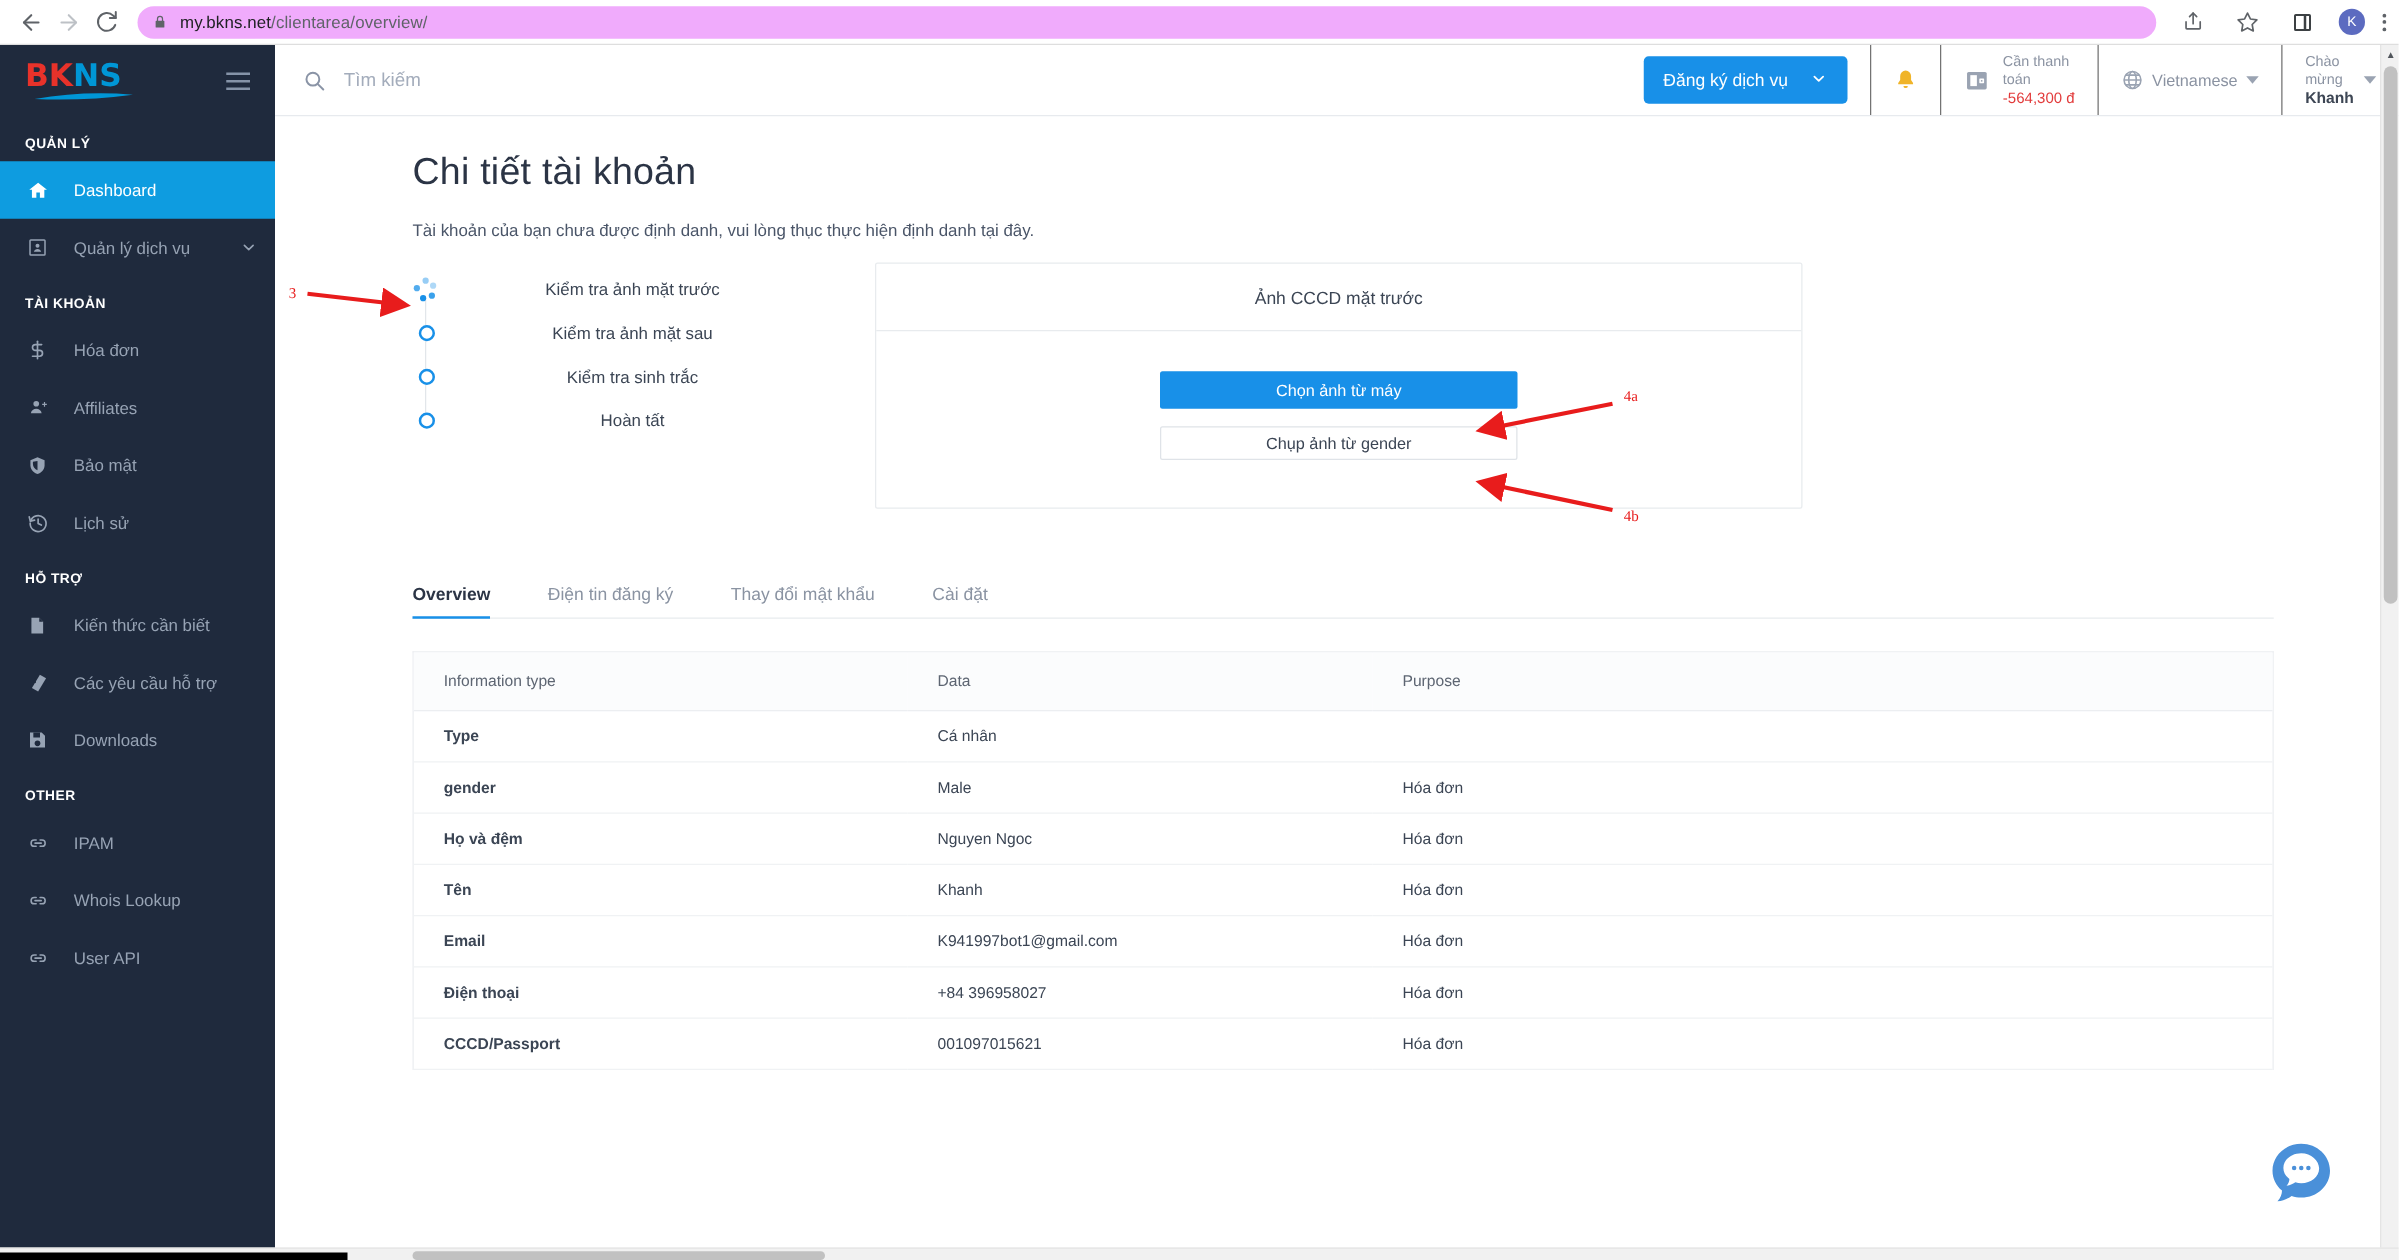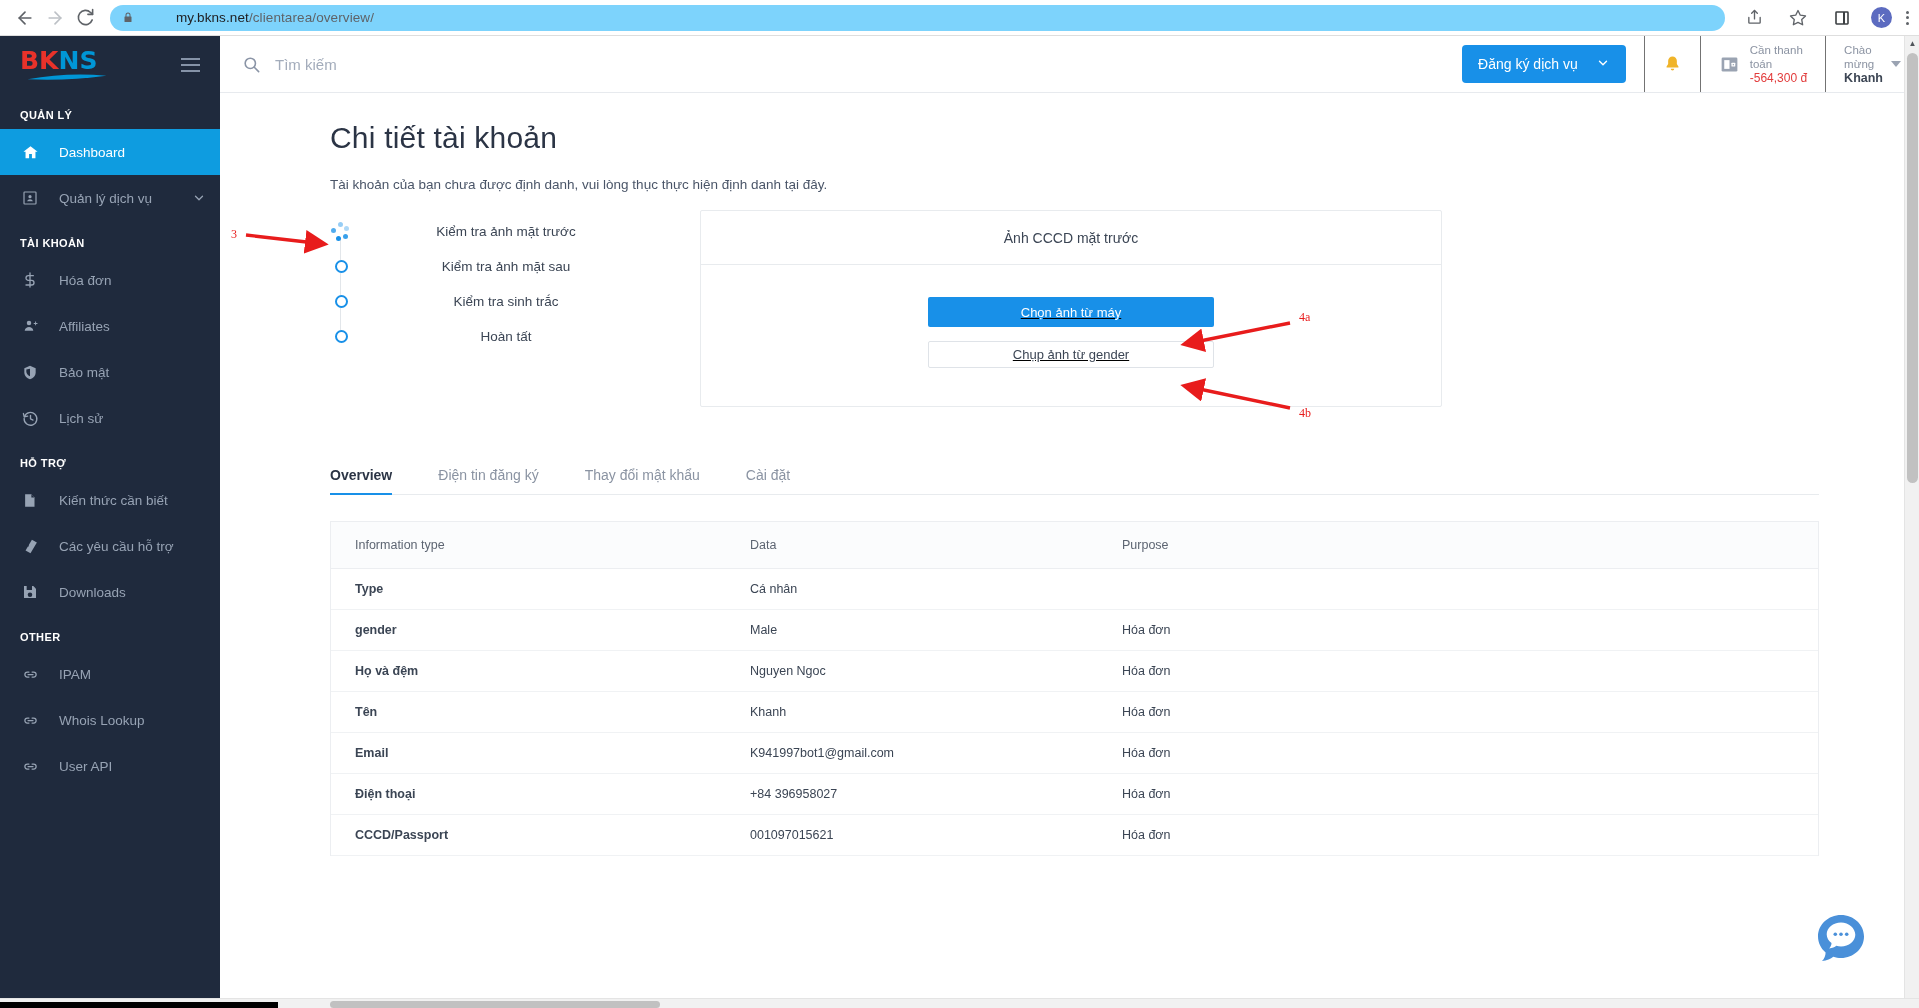--- a/index.html
+++ b/index.html
@@ -23,28 +23,27 @@
   .nav-btn {
     width: 30px; height: 30px;
     display: flex; align-items: center; justify-content: center;
     color: #5f6368;
     flex: 0 0 auto;
   }
   .nav-btn.disabled { color: #bdc1c6; }
   .omnibox {
     flex: 1 1 auto;
     height: 26px;
-    background: #7dd3fc;
+    background: #f0abfc;
     border-radius: 13px;
     display: flex;
     align-items: center;
     margin: 0 8px 0 10px;
     padding: 0 12px;
     min-width: 0;
-    gap: 32px;
   }
   .lock-icon { margin-right: 10px; display:flex; align-items:center; color:#5f6368; }
   .url-text {
     font-size: 13.5px;
     color: #202124;
     white-space: nowrap;
     overflow: hidden;
     text-overflow: ellipsis;
     letter-spacing: 0.1px;
   }
@@ -296,21 +295,20 @@
     justify-content: center;
     font-size: 14px;
     color: #3b4554;
   }
   .kyc-card-body {
     padding: 32px 0 38px 0;
     display: flex;
     flex-direction: column;
     align-items: center;
     gap: 14px;
-    text-decoration: underline;
   }
   .btn-primary-wide {
     width: 286px; height: 30px;
     background: #1890e8;
     color: #fff;
     border: none;
     font-size: 13px;
     cursor: pointer;
     font-family: "Liberation Sans", sans-serif;
     border-radius: 2px;
@@ -683,20 +681,35 @@
               </svg>
           </span>
           <div class="pay-text">
             <div>Cần thanh</div>
             <div>toán</div>
             <div class="pay-amount">-564,300 đ</div>
           </div>
         </div>
       </div>
 
+      <div class="tb-cell">
+        <div class="lang-box">
+          <span class="globe">
+            <svg width="18" height="18" viewBox="0 0 24 24" fill="none" stroke="currentColor" stroke-width="1.7">
+                <circle cx="12" cy="12" r="9"></circle>
+                <ellipse cx="12" cy="12" rx="4" ry="9"></ellipse>
+                <line x1="3" y1="12" x2="21" y2="12"></line>
+                <line x1="4.6" y1="6.8" x2="19.4" y2="6.8"></line>
+                <line x1="4.6" y1="17.2" x2="19.4" y2="17.2"></line>
+              </svg>
+          </span>
+          <span>Vietnamese</span>
+          <span class="caret"></span>
+        </div>
+      </div>
 
       <div class="tb-cell">
         <div class="user-box">
           <div class="user-greet">
             <div>Chào</div>
             <div>mừng</div>
             <div class="user-name">Khanh</div>
           </div>
           <span class="caret"></span>
         </div>

